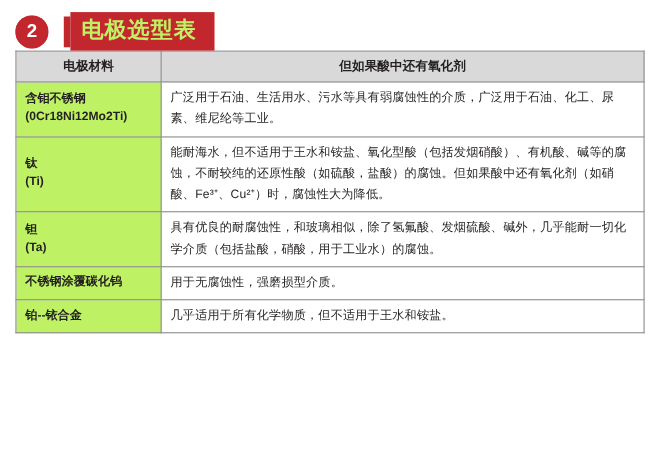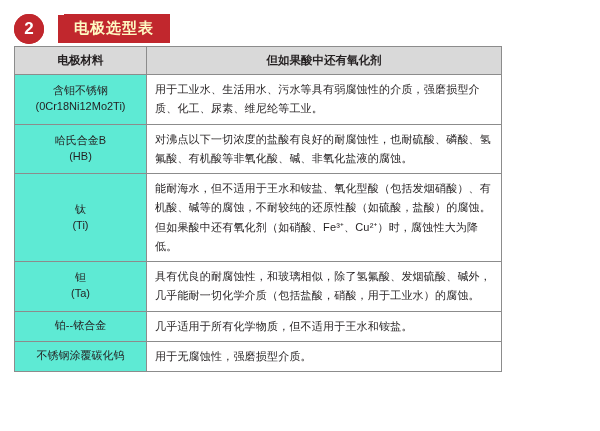--- a/index.html
+++ b/index.html
@@ -49,36 +49,36 @@
     align-items: center;
   }
   .title-bar {
     width: 6px;
     height: 28px;
     background: #c1272d;
     flex: 0 0 auto;
   }
   .title-box {
     background: #c1272d;
-    color: #fef9c3;
-    font-size: 15px;
+    color: #bef264;
+    font-size: 20px;
     font-weight: bold;
     letter-spacing: 1px;
     padding: 5px 16px 6px 10px;
     line-height: 1.2;
     white-space: nowrap;
   }
 
   
   .table-wrap {
     padding: 0 14px;
     box-sizing: border-box;
   }
   table.spec {
-    width: 488px;
+    width: 572px;
     border-collapse: collapse;
     table-layout: fixed;
     font-size: 11px;
   }
   table.spec td, table.spec th {
     border: 1px solid #8c8c8c;
     vertical-align: middle;
     padding: 5px 8px;
     box-sizing: border-box;
   }
@@ -87,23 +87,23 @@
     font-size: 11.5px;
     font-weight: bold;
     text-align: center;
     height: 28px;
     color: #231f20;
   }
   .col-mat {
     width: 132px;
   }
   td.mat {
-    background: #5eead4;
-    text-align: center;
-    font-weight: normal;
+    background: #bef264;
+    text-align: left;
+    font-weight: bold;
     font-size: 11px;
     line-height: 1.45;
     color: #231f20;
   }
   td.desc {
     background: #ffffff;
     text-align: left;
     line-height: 1.75;
     font-size: 11px;
     color: #231f20;
@@ -134,48 +134,41 @@
           <th>电极材料</th>
           <th>但如果酸中还有氧化剂</th>
         </tr>
       </thead>
       <tbody>
         <tr>
           <td class="mat">
             <span>含钼不锈钢</span><br>
             <span>(0Cr18Ni12Mo2Ti)</span>
           </td>
-          <td class="desc">用于工业水、生活用水、污水等具有弱腐蚀性的介质，强磨损型介质、化工、尿素、维尼纶等工业。</td>
-        </tr>
-        <tr>
-          <td class="mat">
-            <span>哈氏合金B</span><br>
-            <span>(HB)</span>
-          </td>
-          <td class="desc">对沸点以下一切浓度的盐酸有良好的耐腐蚀性，也耐硫酸、磷酸、氢氟酸、有机酸等非氧化酸、碱、非氧化盐液的腐蚀。</td>
+          <td class="desc">广泛用于石油、生活用水、污水等具有弱腐蚀性的介质，广泛用于石油、化工、尿素、维尼纶等工业。</td>
         </tr>
         <tr>
           <td class="mat">
             <span>钛</span><br>
             <span>(Ti)</span>
           </td>
           <td class="desc">能耐海水，但不适用于王水和铵盐、氧化型酸（包括发烟硝酸）、有机酸、碱等的腐蚀，不耐较纯的还原性酸（如硫酸，盐酸）的腐蚀。但如果酸中还有氧化剂（如硝酸、Fe³⁺、Cu²⁺）时，腐蚀性大为降低。</td>
         </tr>
         <tr>
           <td class="mat">
             <span>钽</span><br>
             <span>(Ta)</span>
           </td>
           <td class="desc">具有优良的耐腐蚀性，和玻璃相似，除了氢氟酸、发烟硫酸、碱外，几乎能耐一切化学介质（包括盐酸，硝酸，用于工业水）的腐蚀。</td>
         </tr>
         <tr>
+          <td class="mat">不锈钢涂覆碳化钨</td>
+          <td class="desc">用于无腐蚀性，强磨损型介质。</td>
+        </tr>
+        <tr>
           <td class="mat">铂--铱合金</td>
           <td class="desc">几乎适用于所有化学物质，但不适用于王水和铵盐。</td>
-        </tr>
-        <tr>
-          <td class="mat">不锈钢涂覆碳化钨</td>
-          <td class="desc">用于无腐蚀性，强磨损型介质。</td>
         </tr>
       </tbody>
     </table>
   </div>
 
 </div>
 
 </body></html>

